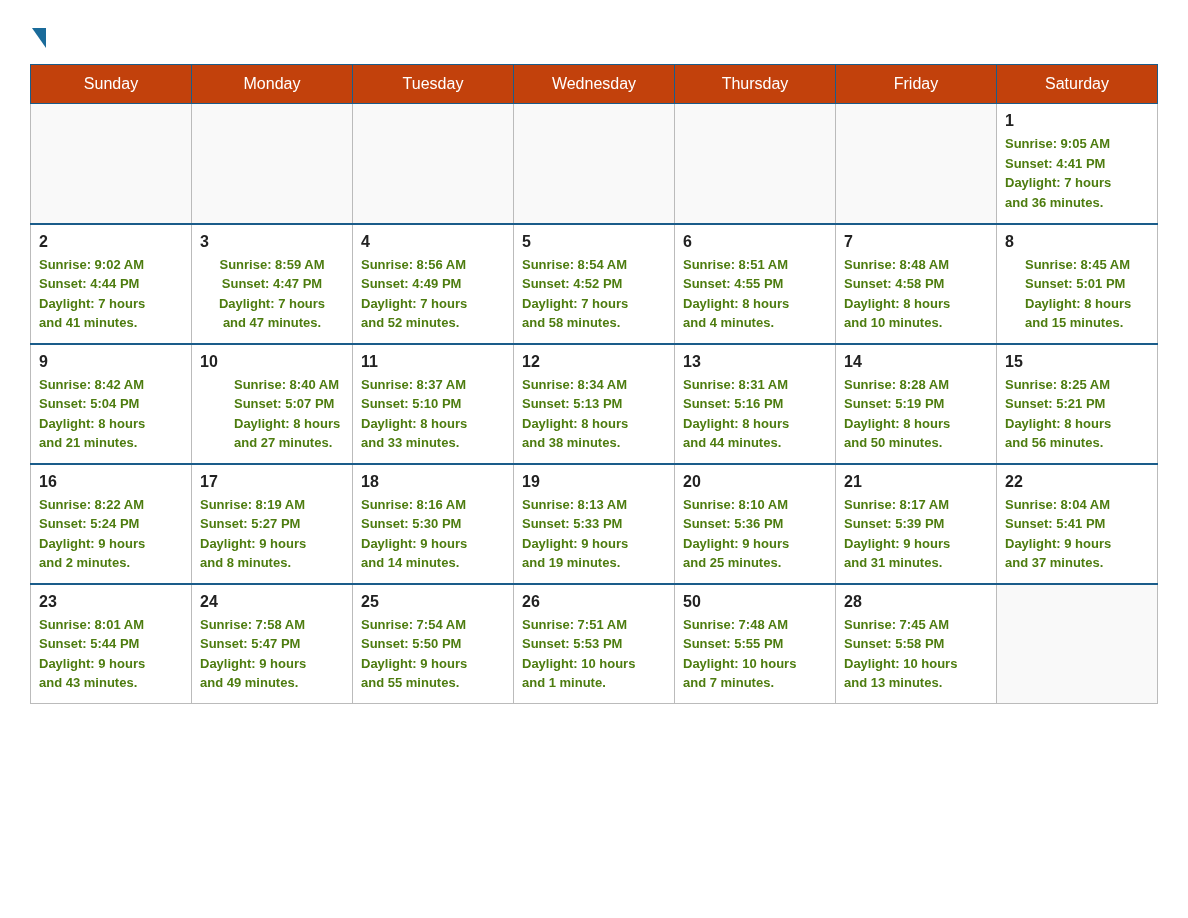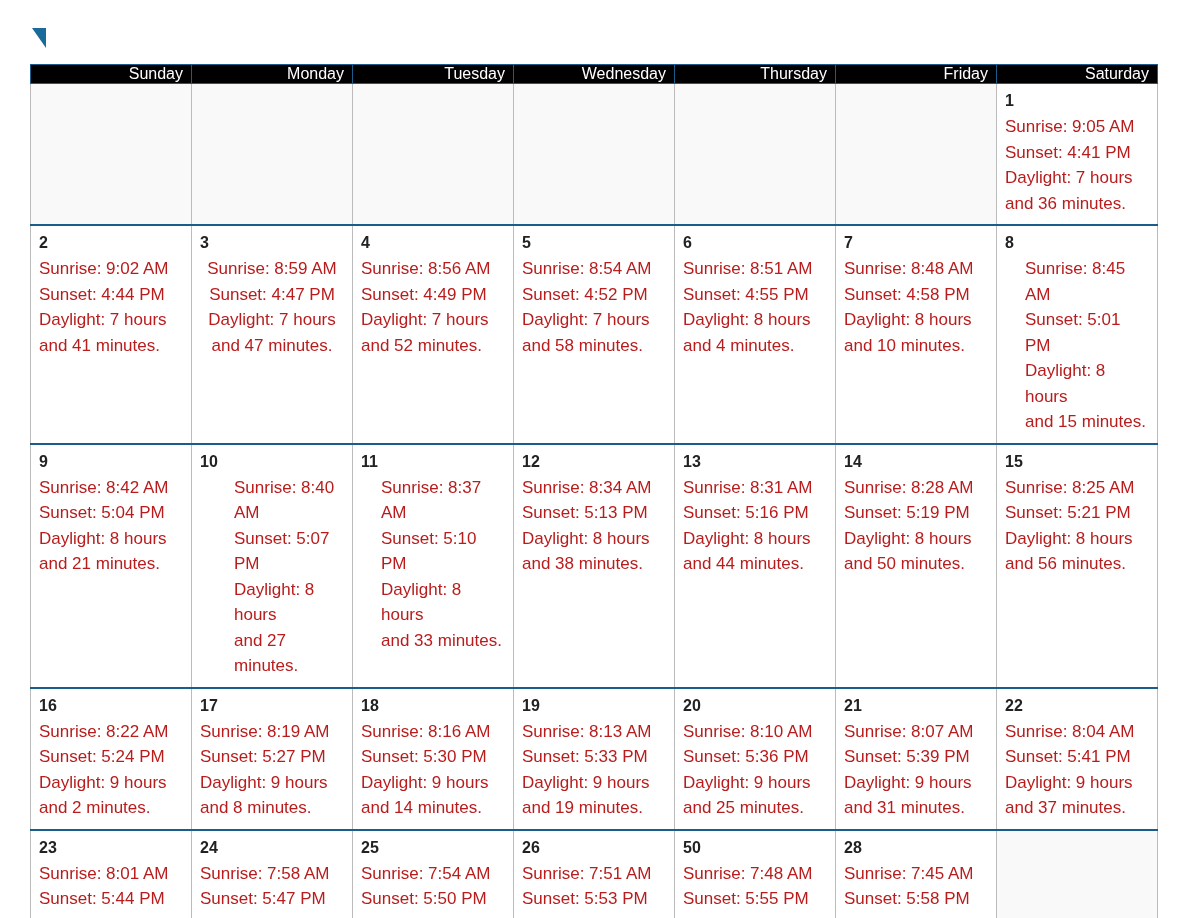--- a/index.html
+++ b/index.html
@@ -58,24 +58,24 @@
       font-size: 20px;
       color: #555;
       margin-top: 4px;
     }
     .calendar {
       width: 100%;
       border-collapse: collapse;
       border: 1px solid #aaa;
     }
     .calendar th {
-      background-color: #000000;
+      background-color: #c2410c;
       color: white;
-      padding: 0 8px;
-      text-align: right;
+      padding: 10px 8px;
+      text-align: center;
       font-size: 16px;
       font-weight: normal;
       border: 1px solid #1a5c8a;
     }
     .calendar td {
       vertical-align: top;
       padding: 8px 8px;
       border: 1px solid #bbb;
       width: calc(100% / 7);
       height: 120px;
@@ -83,23 +83,24 @@
       color: #333;
     }
     .day-number {
       font-size: 16px;
       font-weight: bold;
       color: #222;
       margin-bottom: 4px;
       display: block;
     }
     .day-info {
-      font-size: 17px;
-      color: #b91c1c;
+      font-size: 13px;
+      color: #4d7c0f;
       line-height: 1.5;
+      font-weight: bold;
     }
     .empty-cell {
       background: #f9f9f9;
     }
     .row-separator td {
       border-top: 2px solid #1a5c8a;
     }
   </style>
 </head>
 <body>
@@ -207,21 +208,21 @@
         </td>
         <td>
           <span class="day-number">10</span>
           <div class="day-info" style="white-space: pre-line; margin-left: 34px;">Sunrise: 8:40 AM
 Sunset: 5:07 PM
 Daylight: 8 hours
 and 27 minutes.</div>
         </td>
         <td>
           <span class="day-number">11</span>
-          <div class="day-info" style="white-space: pre-line; margin-left: 20px;">Sunrise: 8:37 AM
+          <div class="day-info" style="white-space: pre-line;">Sunrise: 8:37 AM
 Sunset: 5:10 PM
 Daylight: 8 hours
 and 33 minutes.</div>
         </td>
         <td>
           <span class="day-number">12</span>
           <div class="day-info" style="white-space: pre-line;">Sunrise: 8:34 AM
 Sunset: 5:13 PM
 Daylight: 8 hours
 and 38 minutes.</div>
@@ -279,21 +280,21 @@
         </td>
         <td>
           <span class="day-number">20</span>
           <div class="day-info" style="white-space: pre-line;">Sunrise: 8:10 AM
 Sunset: 5:36 PM
 Daylight: 9 hours
 and 25 minutes.</div>
         </td>
         <td>
           <span class="day-number">21</span>
-          <div class="day-info" style="white-space: pre-line;">Sunrise: 8:07 AM
+          <div class="day-info" style="white-space: pre-line;">Sunrise: 8:17 AM
 Sunset: 5:39 PM
 Daylight: 9 hours
 and 31 minutes.</div>
         </td>
         <td>
           <span class="day-number">22</span>
           <div class="day-info" style="white-space: pre-line;">Sunrise: 8:04 AM
 Sunset: 5:41 PM
 Daylight: 9 hours
 and 37 minutes.</div>

